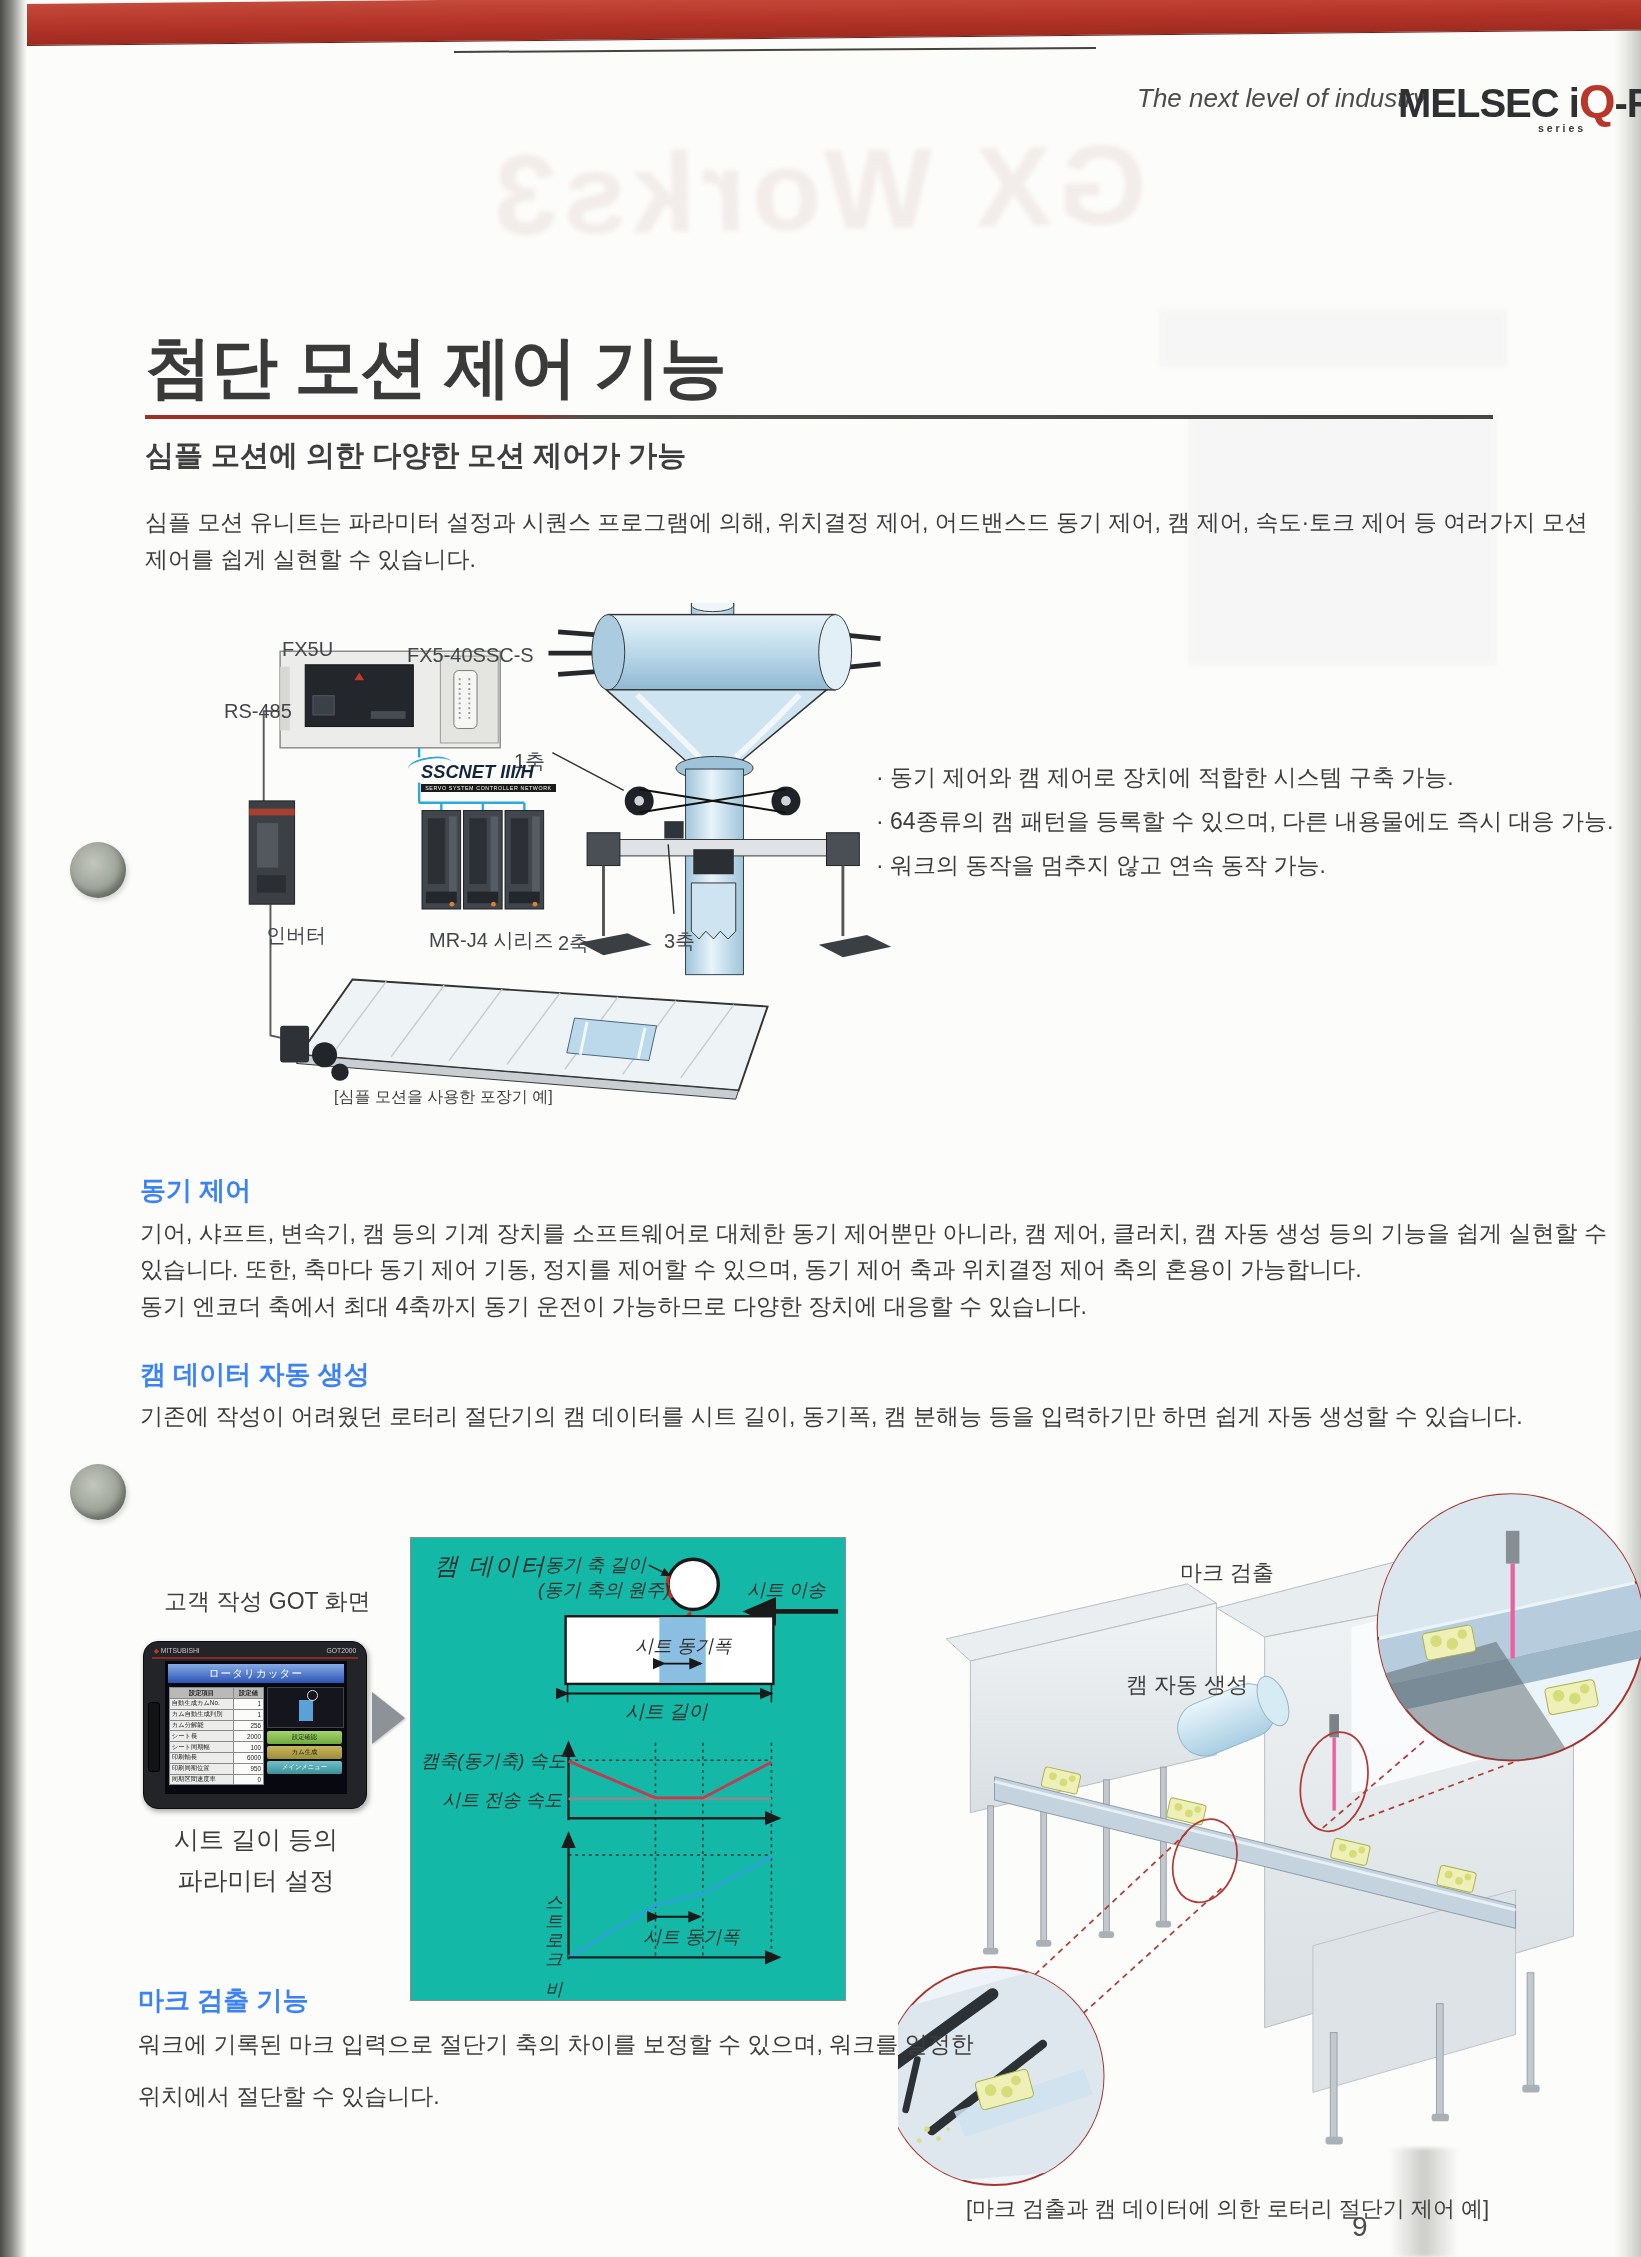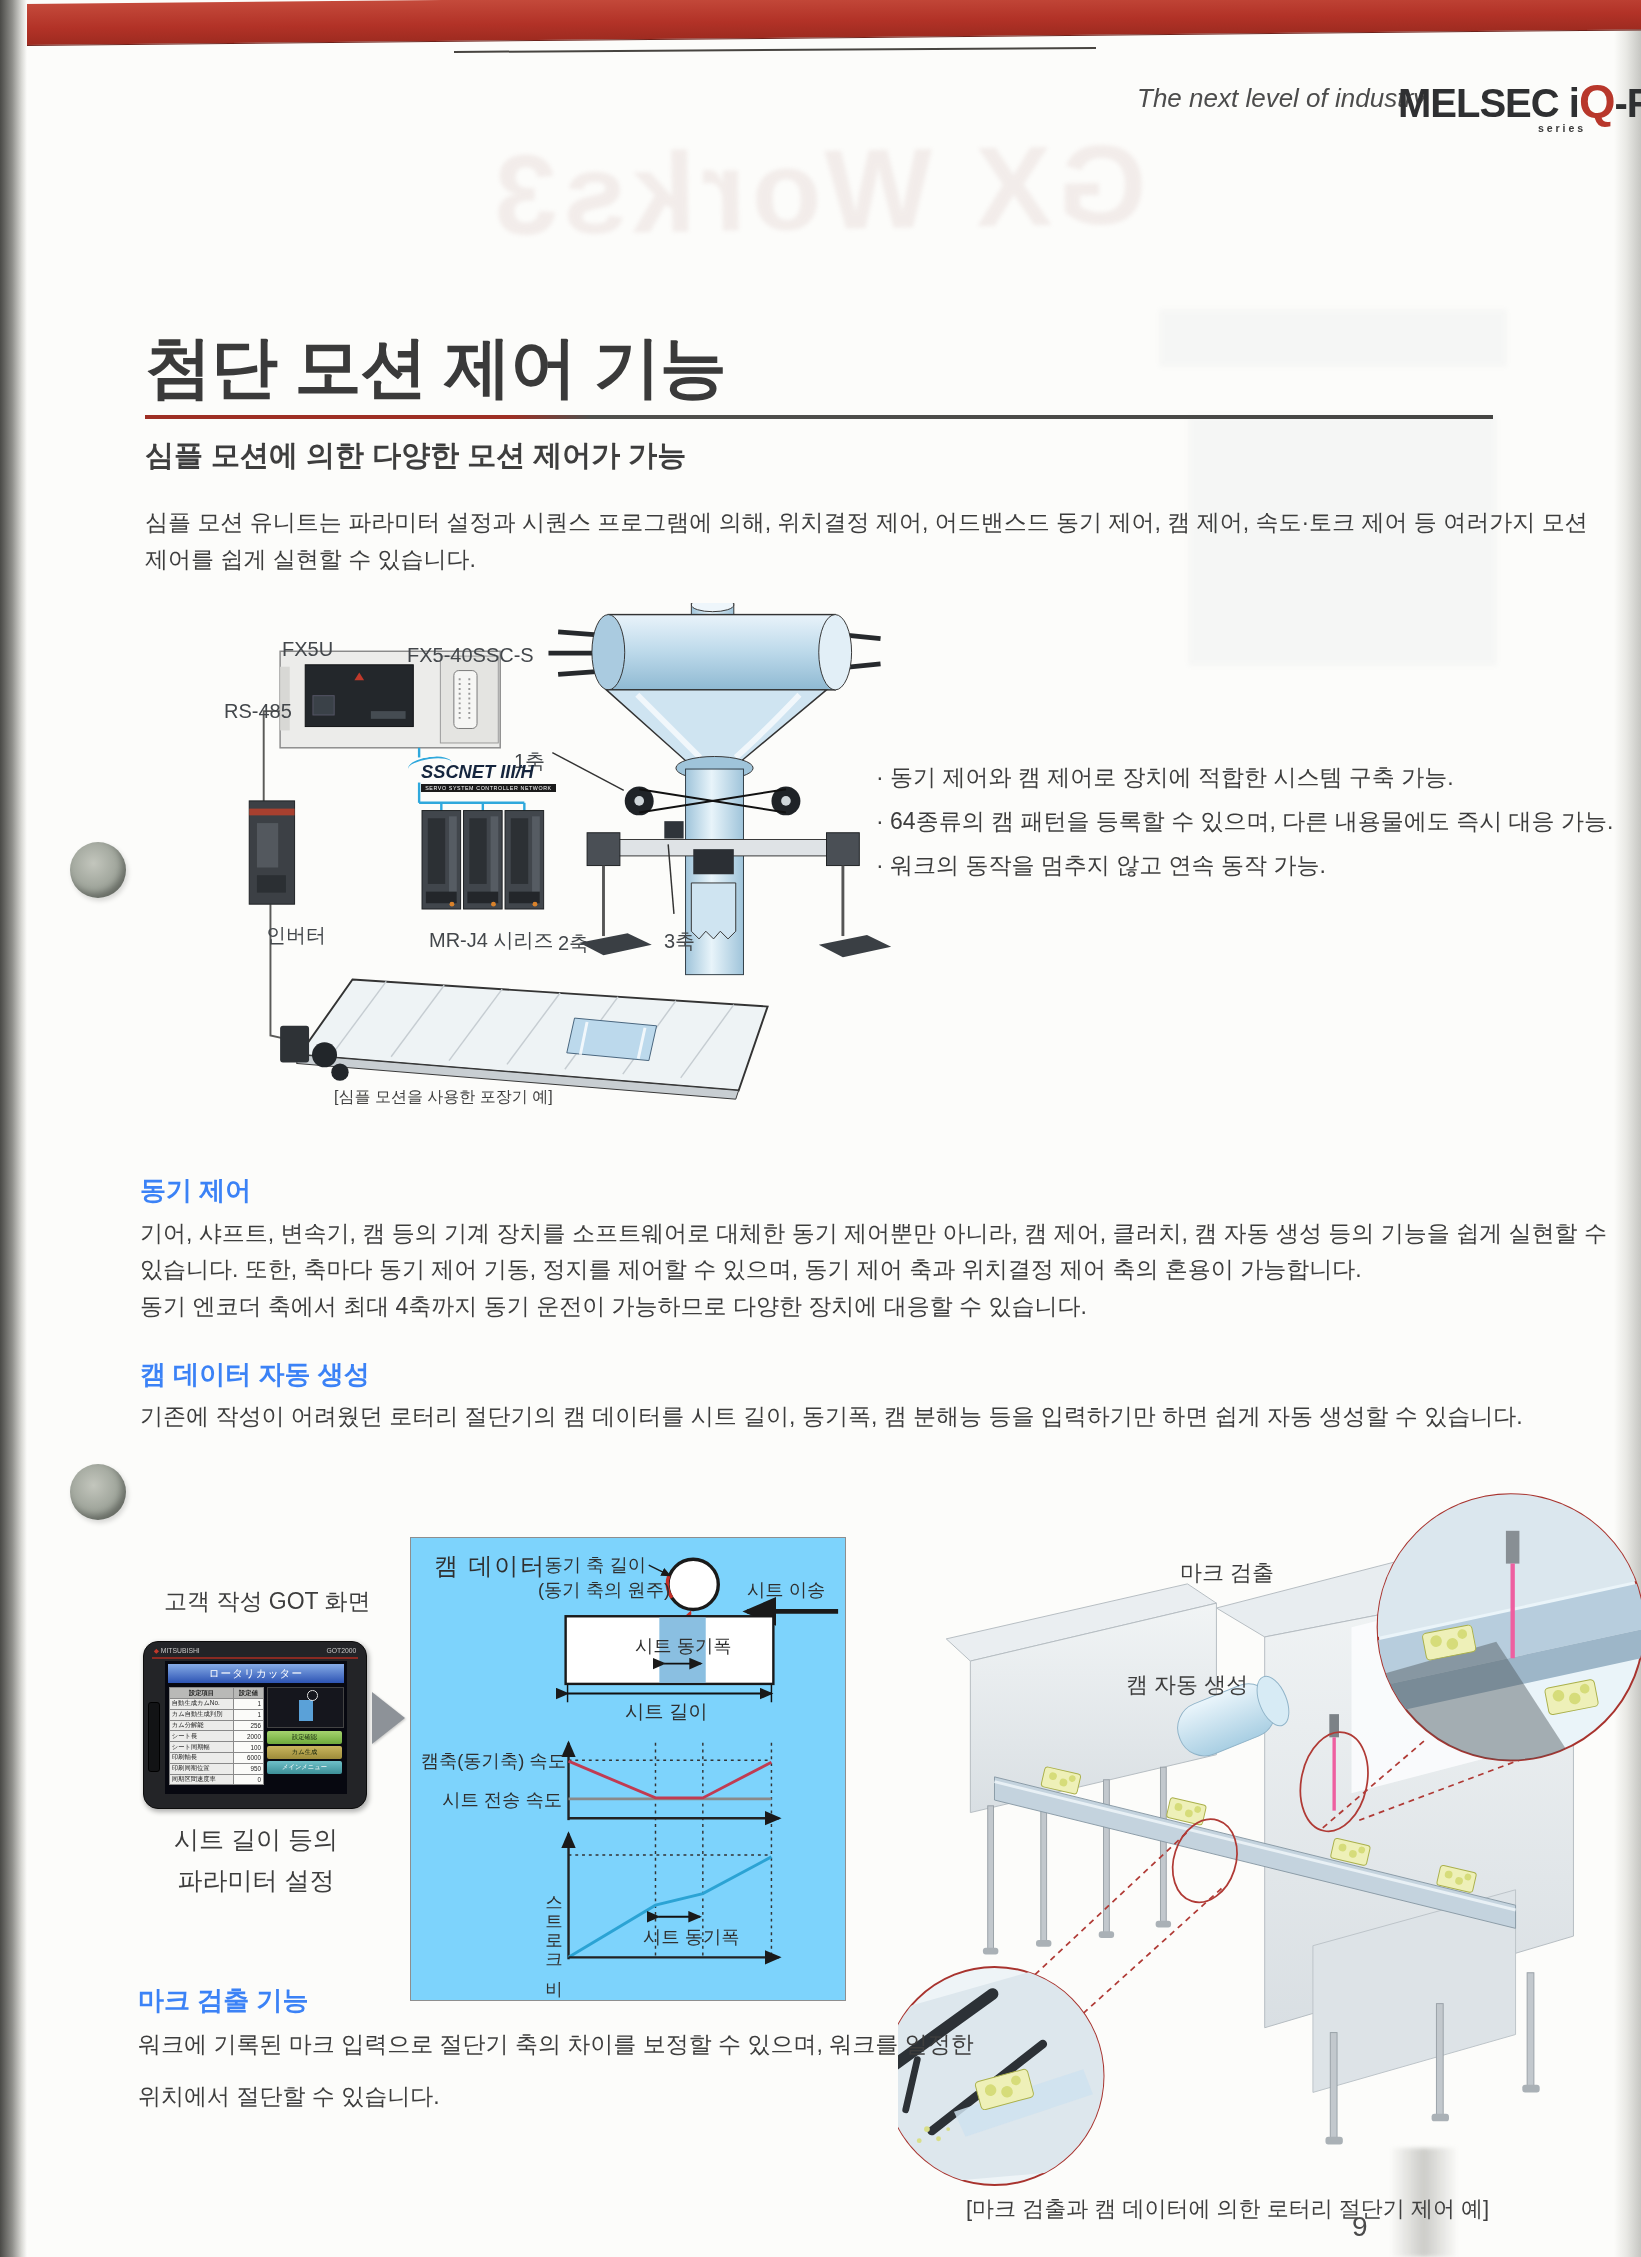--- a/index.html
+++ b/index.html
@@ -42,21 +42,21 @@
   .got-table td{border:0.5px solid #8a8a8a;background:#ececea;padding:0 1.9px;height:9.8px;white-space:nowrap;overflow:hidden;}
   .got-table td.v{background:#fbfbf9;text-align:right;width:25px;}
   .got-table tr.hd td{background:#b9b9b7;font-weight:bold;text-align:center;}
   .got-diagram{position:absolute;left:102px;top:26px;width:75px;height:39px;background:#15161d;border:0.5px solid #444;}
   .got-diagram .band{position:absolute;left:31px;top:11.6px;width:13.5px;height:21px;background:#5aa1d8;}
   .got-diagram .circ{position:absolute;left:39px;top:1.9px;width:8.7px;height:8.7px;border:1px solid #ddd;border-radius:50%;}
   .got-btn{position:absolute;left:102px;width:75px;height:12.6px;font-size:6.3px;line-height:12.6px;text-align:center;border-radius:1.9px;color:#10200a;}
   .got-cap{left:145px;top:1819px;width:222px;text-align:center;font-size:25px;color:#3d3d3d;line-height:41px;}
   .play{left:372px;top:1692px;width:0;height:0;border-left:33px solid #8d9298;border-top:26px solid transparent;border-bottom:26px solid transparent;filter:drop-shadow(1px 1.9px 1px rgba(0,0,0,.2));}
   
-  .cam-box{left:410px;top:1537px;width:434px;height:462px;background:#7dd3fc;border:1.9px solid #8e8e8e;}
+  .cam-box{left:410px;top:1537px;width:434px;height:462px;background:#14b8a6;border:1.9px solid #8e8e8e;font-style:italic;}
   .clabel{position:absolute;font-size:18.3px;color:#2f2f2f;white-space:nowrap;}
   .cam-title{position:absolute;left:23px;top:11.6px;font-size:24px;color:#2f2f2f;letter-spacing:1.9px;}
   .vlabel{position:absolute;left:131px;top:346px;font-size:17.4px;color:#2f2f2f;writing-mode:vertical-rl;text-orientation:mixed;letter-spacing:1.9px;}
   
   .mark-label{left:1180px;top:1558px;font-size:22px;color:#3d3d3d;}
   .camgen-label{left:1126px;top:1670px;font-size:22px;color:#3d3d3d;}
   .machine-cap{left:966px;top:2194px;font-size:22px;color:#3f3f3f;white-space:nowrap;}
   .pagenum{left:1352px;top:2211px;font-size:28px;color:#4a4a4a;}
   .sscnet{left:421px;top:761px;width:135px;}
   .sscnet .row1{font-size:18.3px;font-weight:bold;font-style:italic;color:#15253d;letter-spacing:0;white-space:nowrap;}

